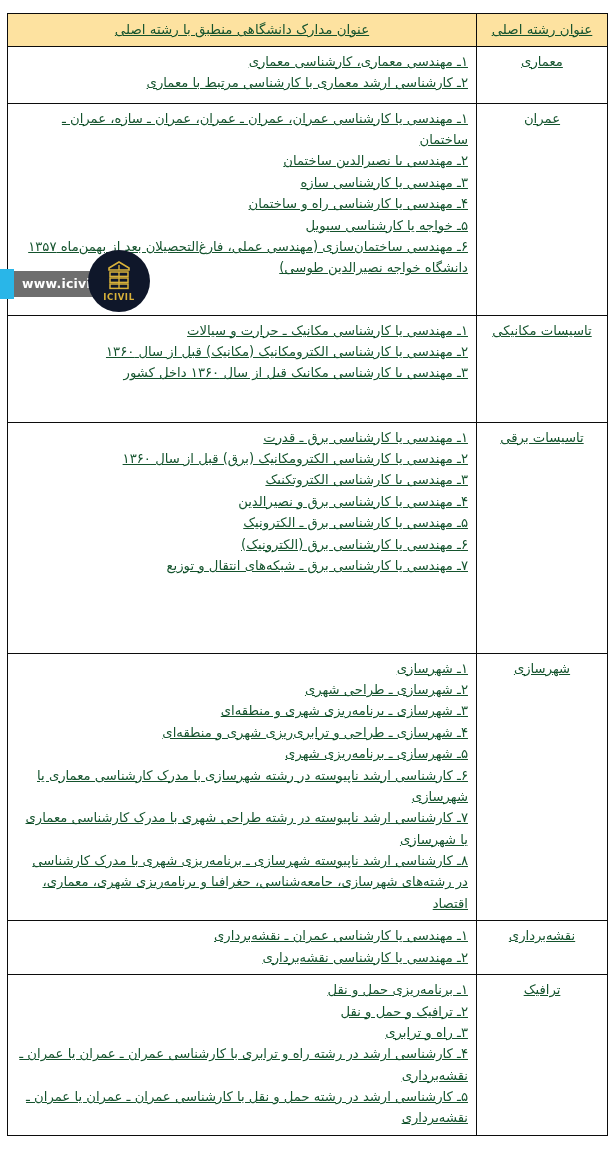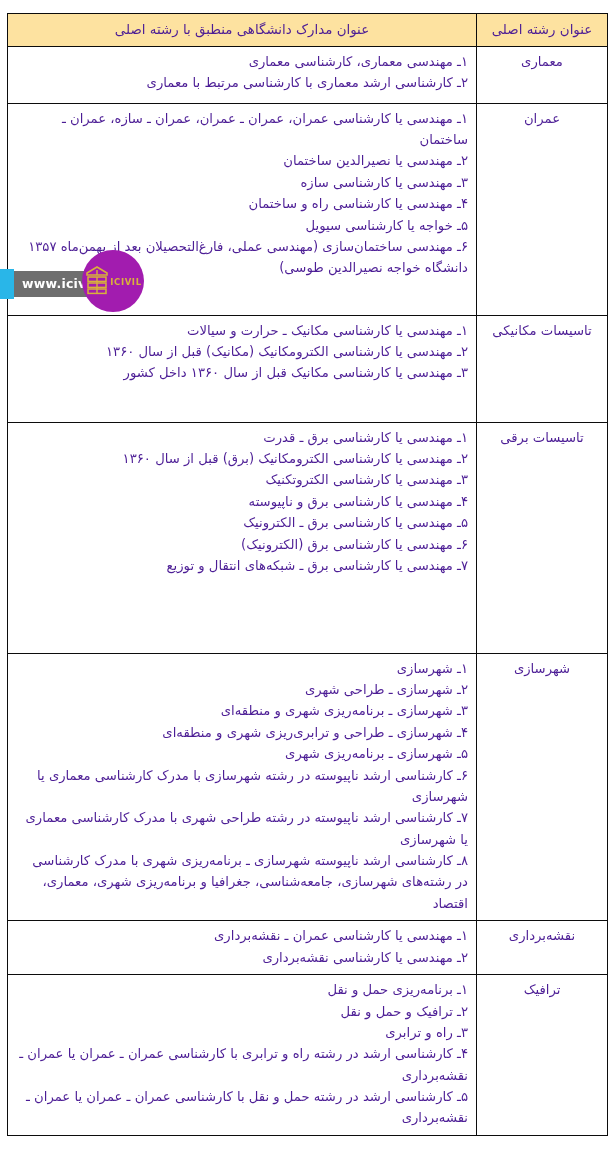--- a/index.html
+++ b/index.html
@@ -34,21 +34,22 @@
     direction: rtl;
   }
 
   table.degree-table th,
   table.degree-table td {
     border: 1.6px solid #0c0c0c;
     vertical-align: top;
     padding: 4px 8px 6px 8px;
     font-size: 13.2px;
     line-height: 1.62;
-    color: #4c1d95;
+    color: #14532d;
+    text-decoration: underline;
   }
 
   table.degree-table thead th {
     background: #fde2a0;
     text-align: center;
     font-weight: 400;
     padding-top: 5px;
     padding-bottom: 5px;
     height: 28px;
     font-size: 13.4px;
@@ -111,28 +112,28 @@
     font-weight: bold;
     font-family: "DejaVu Sans", "Liberation Sans", sans-serif;
     padding: 6px 10px 6px 8px;
     height: 26px;
     line-height: 14px;
     letter-spacing: .2px;
     white-space: nowrap;
   }
   .wm-logo {
     position: absolute;
-    left: 82px;
+    left: 88px;
     top: -16px;
     width: 62px;
     height: 62px;
     border-radius: 50%;
-    background: #a21caf;
+    background: #0f172a;
     display: flex;
-    flex-direction: row;
+    flex-direction: column;
     align-items: center;
     justify-content: center;
   }
   .wm-logo svg { display: block; }
   .wm-logo-text {
     color: #d9b23a;
     font-size: 8.5px;
     font-weight: bold;
     letter-spacing: .6px;
     margin-top: 1px;
@@ -190,21 +191,21 @@
               </ul>
             </td>
           </tr>
           <tr data-row="3">
             <td class="field-cell">تاسیسات برقی</td>
             <td class="degrees-cell">
               <ul class="degree-list">
                 <li>۱ـ مهندسی یا کارشناسی برق ـ قدرت</li>
                 <li>۲ـ مهندسی یا کارشناسی الکترومکانیک (برق) قبل از سال ۱۳۶۰</li>
                 <li>۳ـ مهندسی یا کارشناسی الکتروتکنیک</li>
-                <li>۴ـ مهندسی یا کارشناسی برق و ناپیوسته</li>
+                <li>۴ـ مهندسی یا کارشناسی برق و نصیرالدین</li>
                 <li>۵ـ مهندسی یا کارشناسی برق ـ الکترونیک</li>
                 <li>۶ـ مهندسی یا کارشناسی برق (الکترونیک)</li>
                 <li>۷ـ مهندسی یا کارشناسی برق ـ شبکه‌های انتقال و توزیع</li>
               </ul>
             </td>
           </tr>
           <tr data-row="4">
             <td class="field-cell">شهرسازی</td>
             <td class="degrees-cell">
               <ul class="degree-list">

